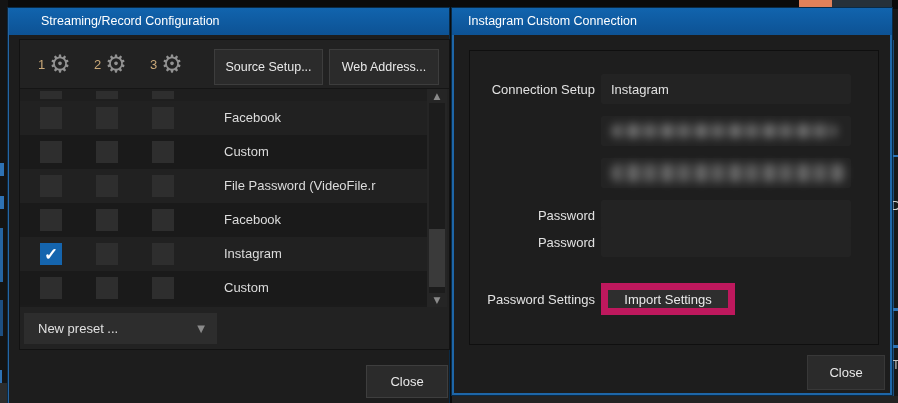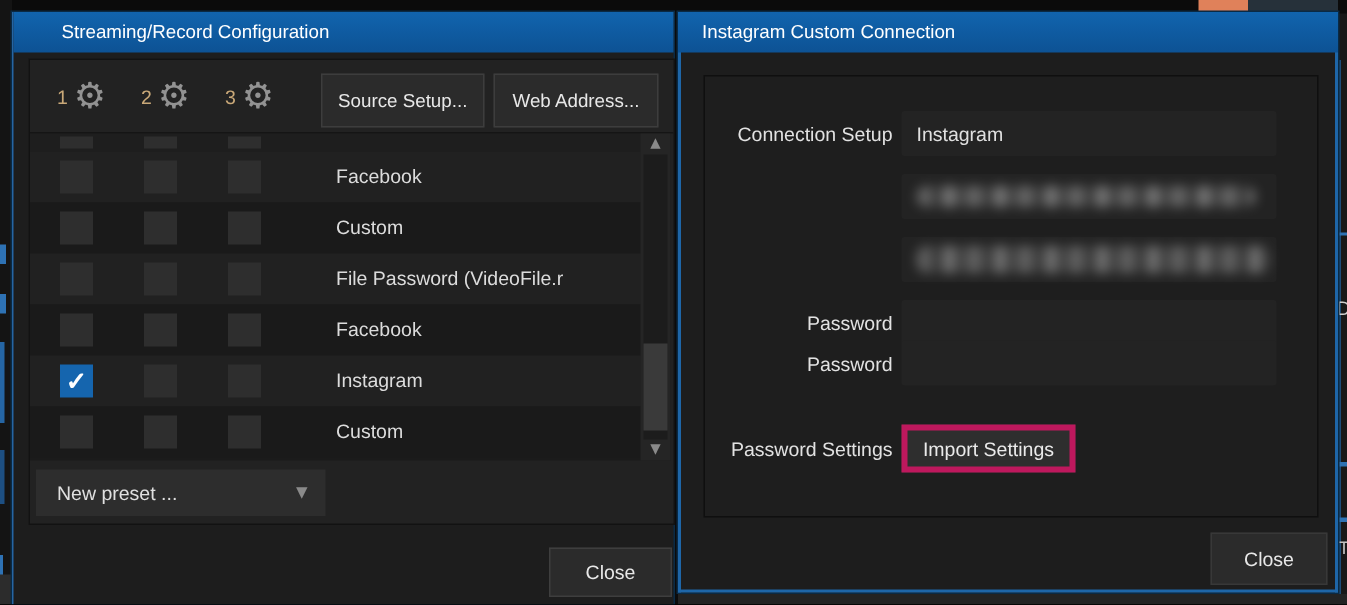--- a/index.html
+++ b/index.html
@@ -88,21 +88,21 @@
   .panel-r{left:15px;top:42px;width:408px;height:293px;background:#1e1e1e;border:1px solid #0f0f0f;}
   .frow{position:absolute;left:0;width:100%;height:30px;display:flex;align-items:center;}
   .flabel{position:absolute;left:0;width:125px;text-align:right;font-size:13px;color:#e2e2e2;white-space:nowrap;}
   .finput{
     position:absolute;left:131px;width:250px;height:30px;background:#232323;border-radius:2px;
     font-size:13px;color:#e0e0e0;display:flex;align-items:center;padding-left:10px;box-sizing:border-box;
   }
   .redact{height:14px;width:226px;border-radius:7px;opacity:.55;filter:blur(4px);
     background:repeating-linear-gradient(90deg,#9a9a9a 0 10px,#4f4f4f 10px 18px,#bdbdbd 18px 26px,#5c5c5c 26px 34px);}
   .redact.big{height:18px;width:236px;opacity:.5;}
-  .imp-btn{position:absolute;left:131px;width:116px;height:32px;background:#2e2e2e;border:4px solid #be185d;
+  .imp-btn{position:absolute;left:131px;width:134px;height:32px;background:#2e2e2e;border:7px solid #be185d;
     color:#eaeaea;font-size:13px;display:flex;align-items:center;justify-content:center;box-sizing:border-box;cursor:default;}
 </style>
 </head>
 <body>
 
 <div id="canvas">
 
   <div class="abs bg-leftstrip"></div>
   <div class="abs bg-orange"></div>
   <div class="abs bg-slate"></div>

